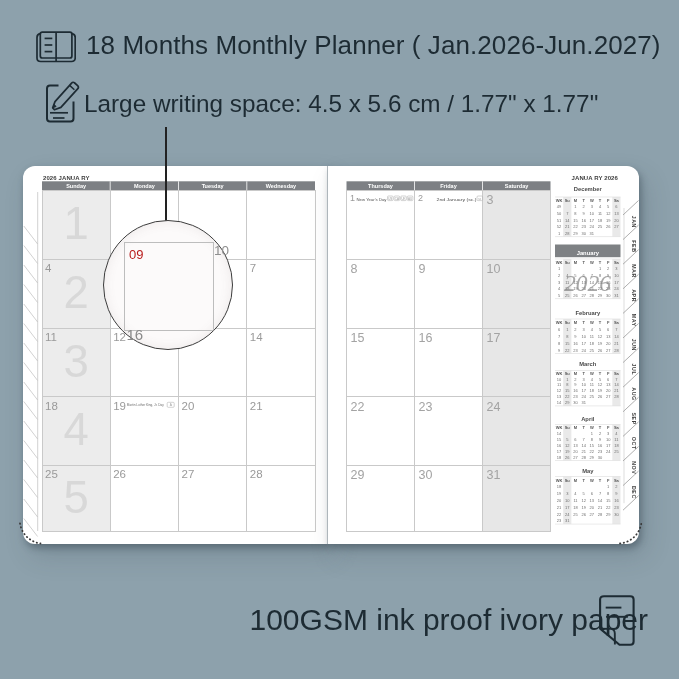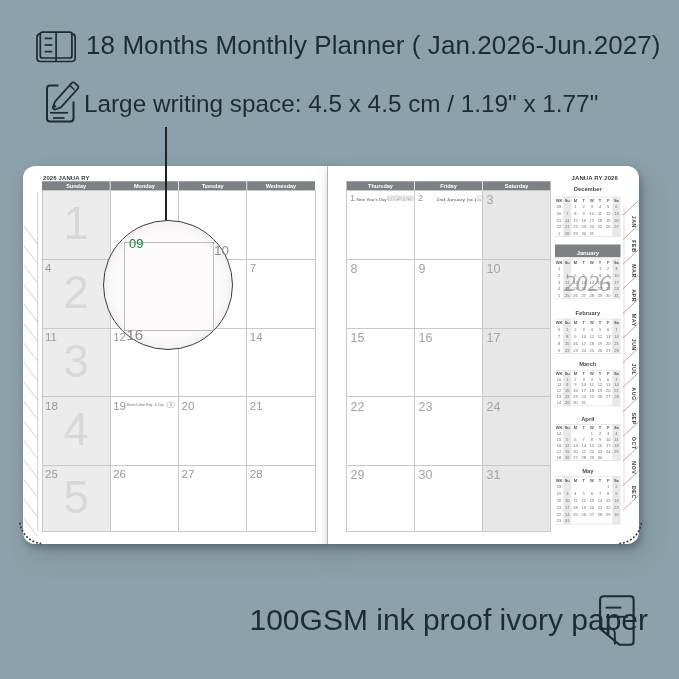--- a/index.html
+++ b/index.html
@@ -24,21 +24,21 @@
 
 <svg class="abs" style="left:42px;top:79px" width="38" height="46" viewBox="0 0 38 46">
   <path d="M16.5 6.6 L8 6.6 Q5 6.6 5 9.6 L5 39.5 Q5 42.5 8 42.5 L28.5 42.5 Q31.5 42.5 31.5 39.5 L31.5 22.5" fill="none" stroke="#1d2b33" stroke-width="2"></path>
   <path d="M10.7 28.9 L13 22.6 L29.6 4.1 Q31 2.5 32.7 4 L35.6 6.6 Q37.2 8.1 35.6 9.9 L18.9 28.4 L12.4 30.8 Z" fill="none" stroke="#1d2b33" stroke-width="1.7" stroke-linejoin="round"></path>
   <line x1="27.6" y1="6.4" x2="32.4" y2="10.7" stroke="#1d2b33" stroke-width="1.5"></line>
   <path d="M10.9 28.7 L14.2 27.5 L12.2 25.7 Z" fill="#1d2b33" stroke="#1d2b33" stroke-width="1"></path>
   <line x1="8" y1="33.8" x2="26" y2="33.8" stroke="#1d2b33" stroke-width="1.7"></line>
   <line x1="11" y1="39" x2="22.5" y2="39" stroke="#1d2b33" stroke-width="1.7"></line>
 </svg>
 
-<div class="abs caption" style="left:84px;top:90px;font-size:24.3px">Large writing space: 4.5 x 4.5 cm / 1.19" x 1.77"</div>
+<div class="abs caption" style="left:84px;top:90px;font-size:24.3px">Large writing space: 4.5 x 5.6 cm / 1.77" x 1.77"</div>
 
 <div class="abs" style="left:23px;top:166px;width:305px;height:378px;background:#ffffff;border-radius:12px 0 0 12px;box-shadow:2px 4px 7px rgba(40,55,65,0.4), 7px 12px 26px rgba(40,55,65,0.17)">
 <svg width="305" height="378" viewBox="0 0 305 378" font-family="Liberation Sans, sans-serif" style="overflow:visible">
 
 <g stroke="#bdbdbd" stroke-width="0.7">
         <line x1="0.8" y1="60.0" x2="14.6" y2="78.0"></line>
         <line x1="0.8" y1="79.5" x2="14.6" y2="97.5"></line>
         <line x1="0.8" y1="99.0" x2="14.6" y2="117.0"></line>
         <line x1="0.8" y1="118.5" x2="14.6" y2="136.5"></line>
         <line x1="0.8" y1="138.0" x2="14.6" y2="156.0"></line>
@@ -512,21 +512,21 @@
 </div>
 
 <div class="abs" style="left:326.8px;top:166px;width:1.4px;height:378px;background:#aeb6bb"></div>
 
 <div class="abs" style="left:165px;top:127px;width:1.6px;height:94px;background:#222"></div>
 
 <div class="abs" style="left:103px;top:220px;width:130px;height:130px;border-radius:50%;background:#fcfafa;border:1.8px solid #3c3c3c;box-sizing:border-box;box-shadow:inset 0 0 12px rgba(110,95,95,0.11);overflow:hidden">
 
   <div class="abs" style="left:20px;top:21px;width:88px;height:87px;border:1px solid #bdbdbd"></div>
 
-  <div class="abs" style="left:25px;top:15px;font-size:13px;color:#15803d">09</div>
+  <div class="abs" style="left:25px;top:26px;font-size:13px;color:#b91c1c">09</div>
 </div>
 
 <div class="abs" style="left:214px;top:243px;font-size:13.5px;color:#8f8f8f">10</div>
 
 <div class="abs" style="left:126.5px;top:326px;font-size:15px;color:#8a8a8a">16</div>
 
 <div class="abs caption" style="left:249.5px;top:603px;font-size:30px">100GSM ink proof ivory paper</div>
 
 <svg class="abs" style="left:597px;top:594px" width="40" height="53" viewBox="0 0 40 53">
   <path d="M7 2.2 L33.3 2.2 Q36.6 2.2 36.6 5.5 L36.6 47.5 Q36.6 50.8 33.3 50.8 L22.5 50.8 L3.1 34.6 L3.1 5.5 Q3.1 2.2 7 2.2 Z" fill="none" stroke="#1d2b33" stroke-width="2.1" stroke-linejoin="round"></path>

